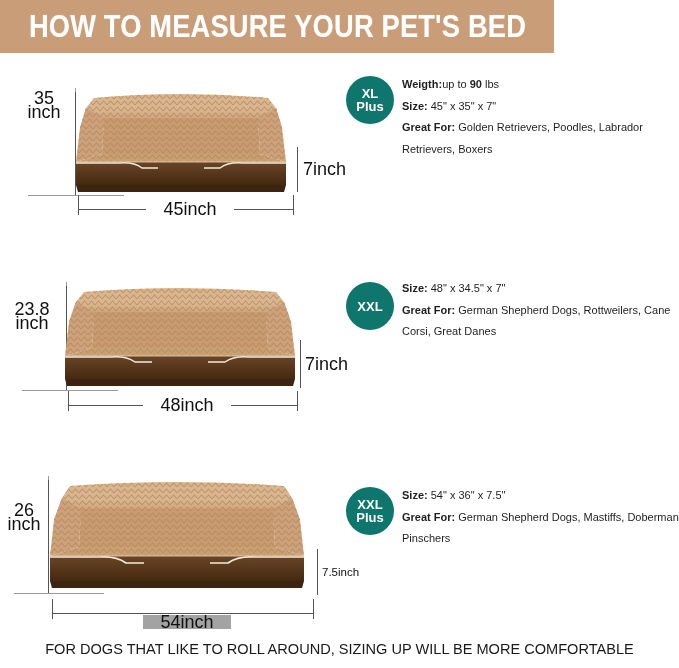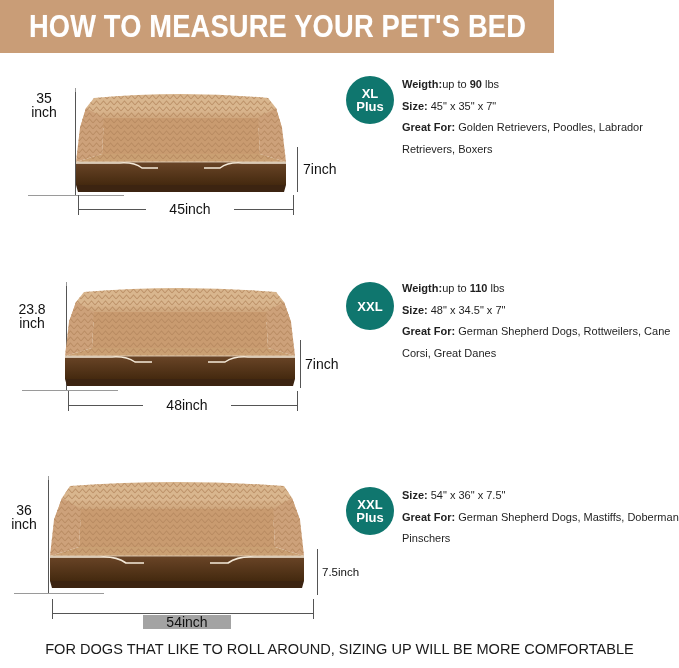--- a/index.html
+++ b/index.html
@@ -55,21 +55,21 @@
   }
   .spec-line.wrap{white-space:normal;}
   .spec-line b{font-weight:bold;}
 
   
   .bed-wrap{position:absolute;}
   .bed{position:absolute;left:0;top:0;width:100%;height:100%;}
 
   
   .dim-txt{
-    position:absolute;font-size:14px;line-height:14px;color:#111;
+    position:absolute;font-size:18px;line-height:14px;color:#111;
     text-align:center;white-space:pre-line;
   }
   .dim-txt.small{font-size:11.5px;}
   .dline{position:absolute;background:#555;}
   .dline.h{height:1px;}
   .dline.v{width:1px;}
   .dline.thin{background:#9a9a9a;}
 
   
   .footer{
@@ -220,36 +220,33 @@
     <div class="dim-txt" style="left:143px;top:136px;width:80px;background:#fff;padding:0 4px;">48inch</div>
   </div>
 
   <div class="info">
     <div class="badge" style="top:20px;">
       <span class="b1">XXL</span>
       <span class="b2"></span>
     </div>
     <div class="spec" style="top:16px;">
       <div class="spec-line">
-        <b>Weigth:</b><span>up to </span><b>110</b><span> lbs</span>
-      </div>
-      <div class="spec-line">
         <b>Size:</b><span> 48" x 34.5" x 7"</span>
       </div>
       <div class="spec-line wrap">
         <b>Great For:</b><span> German Shepherd Dogs, Rottweilers, Cane Corsi, Great Danes</span>
       </div>
     </div>
   </div>
 </div>
 
 <div class="section" id="sec2">
 
   <div class="figure">
-    <div class="dim-txt" style="left:2px;top:38px;width:44px;">36
+    <div class="dim-txt" style="left:2px;top:38px;width:44px;">26
 inch</div>
     <div class="dline v" style="left:48px;top:13px;height:115px;"></div>
     <div class="dline h thin" style="left:14px;top:128px;width:90px;"></div>
     <div class="dline v thin" style="left:48px;top:11px;height:4px;"></div>
 
     <div class="bed-wrap" style="left:44px;top:11px;width:266px;height:118px;">
       <svg class="bed" viewBox="0 0 266 118" preserveAspectRatio="none">
         <defs>
           <linearGradient id="cuC" x1="0" y1="0" x2="0" y2="1">
             <stop offset="0" stop-color="#dcb992"></stop>

